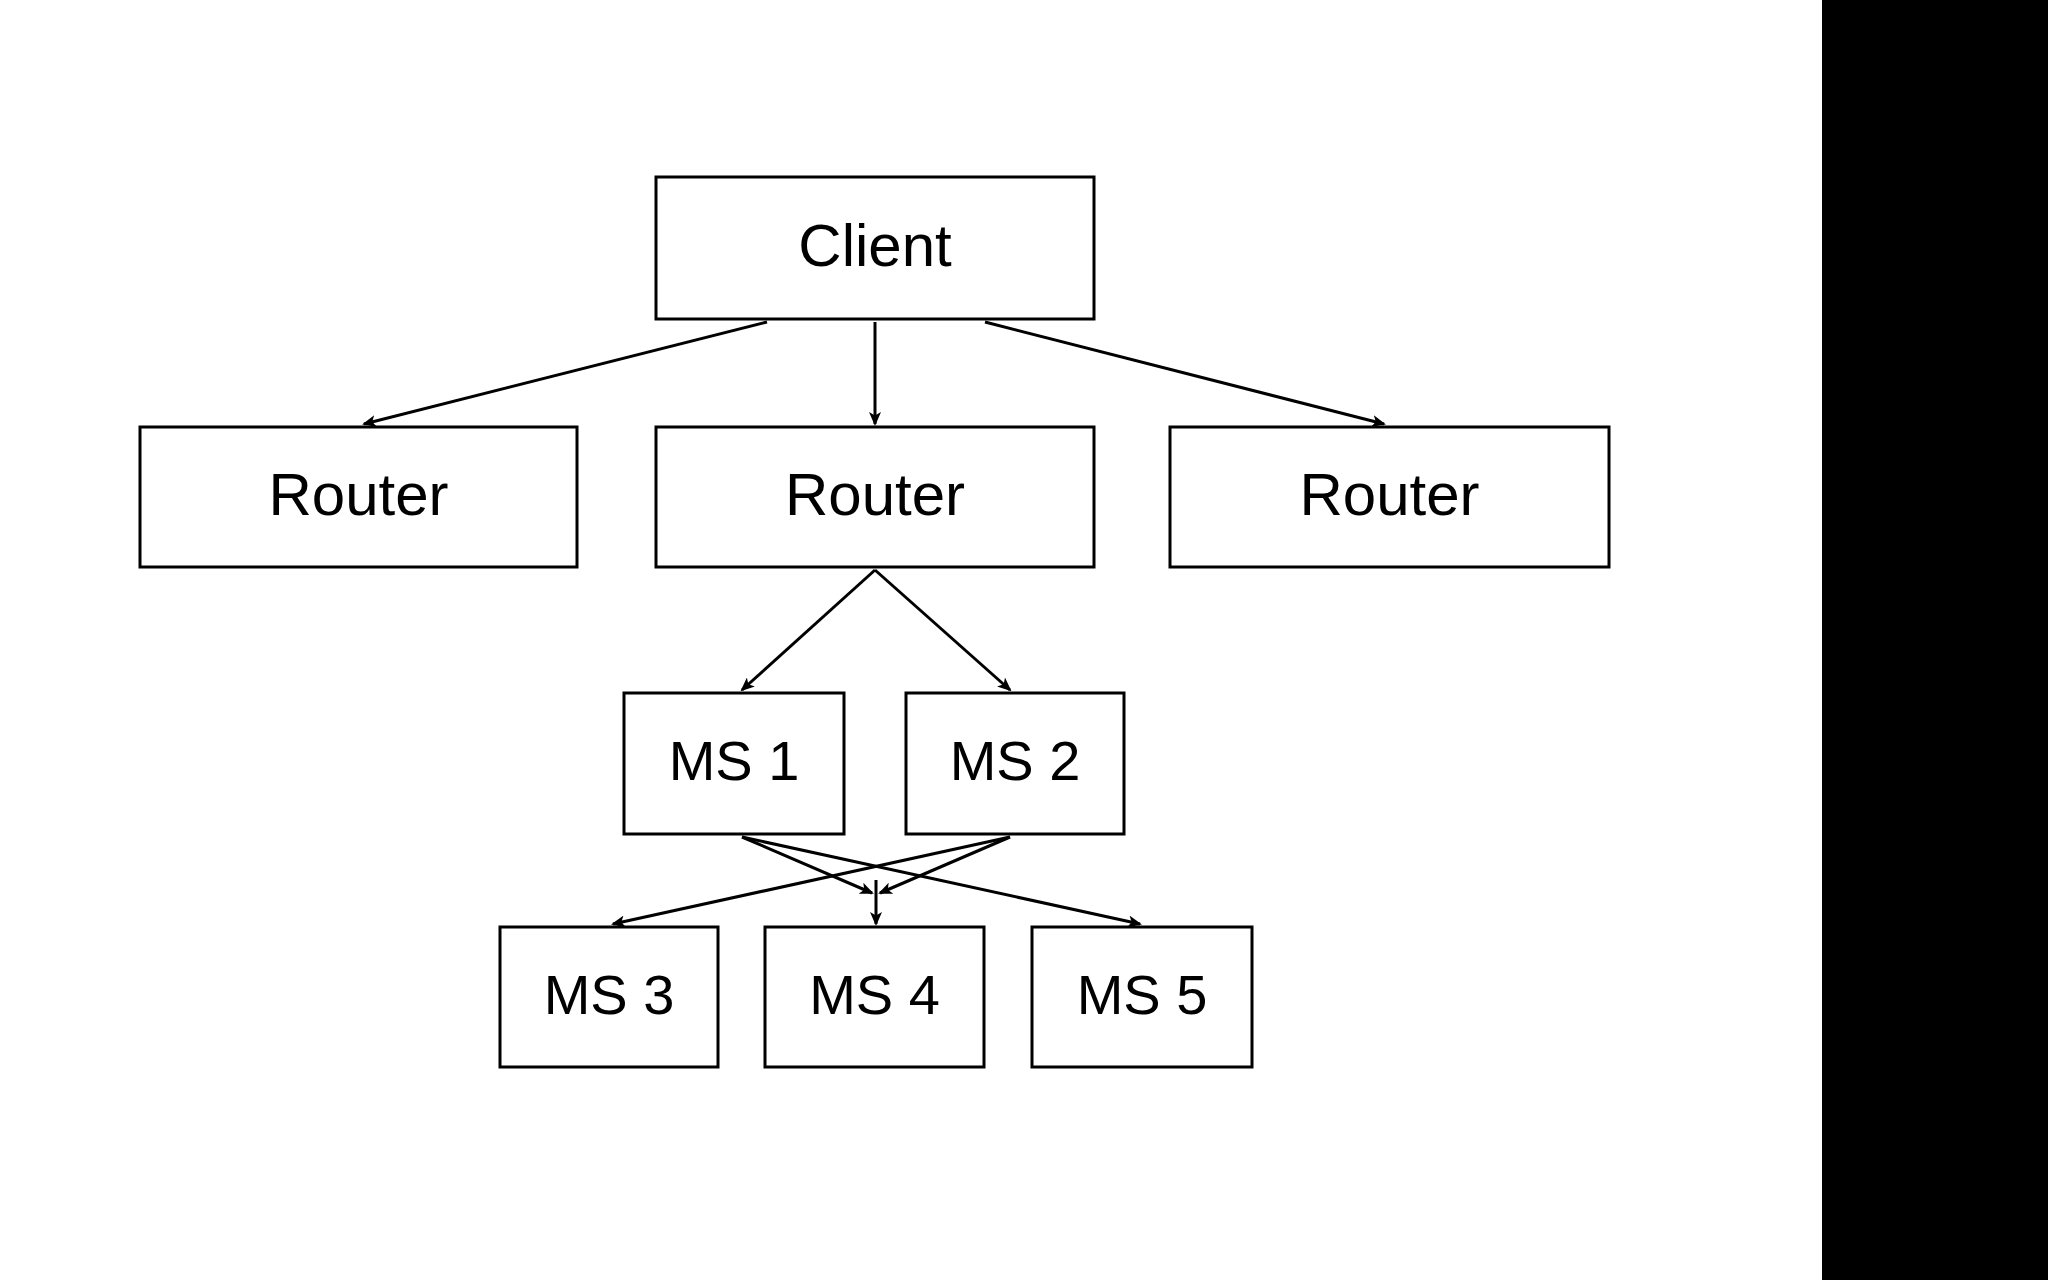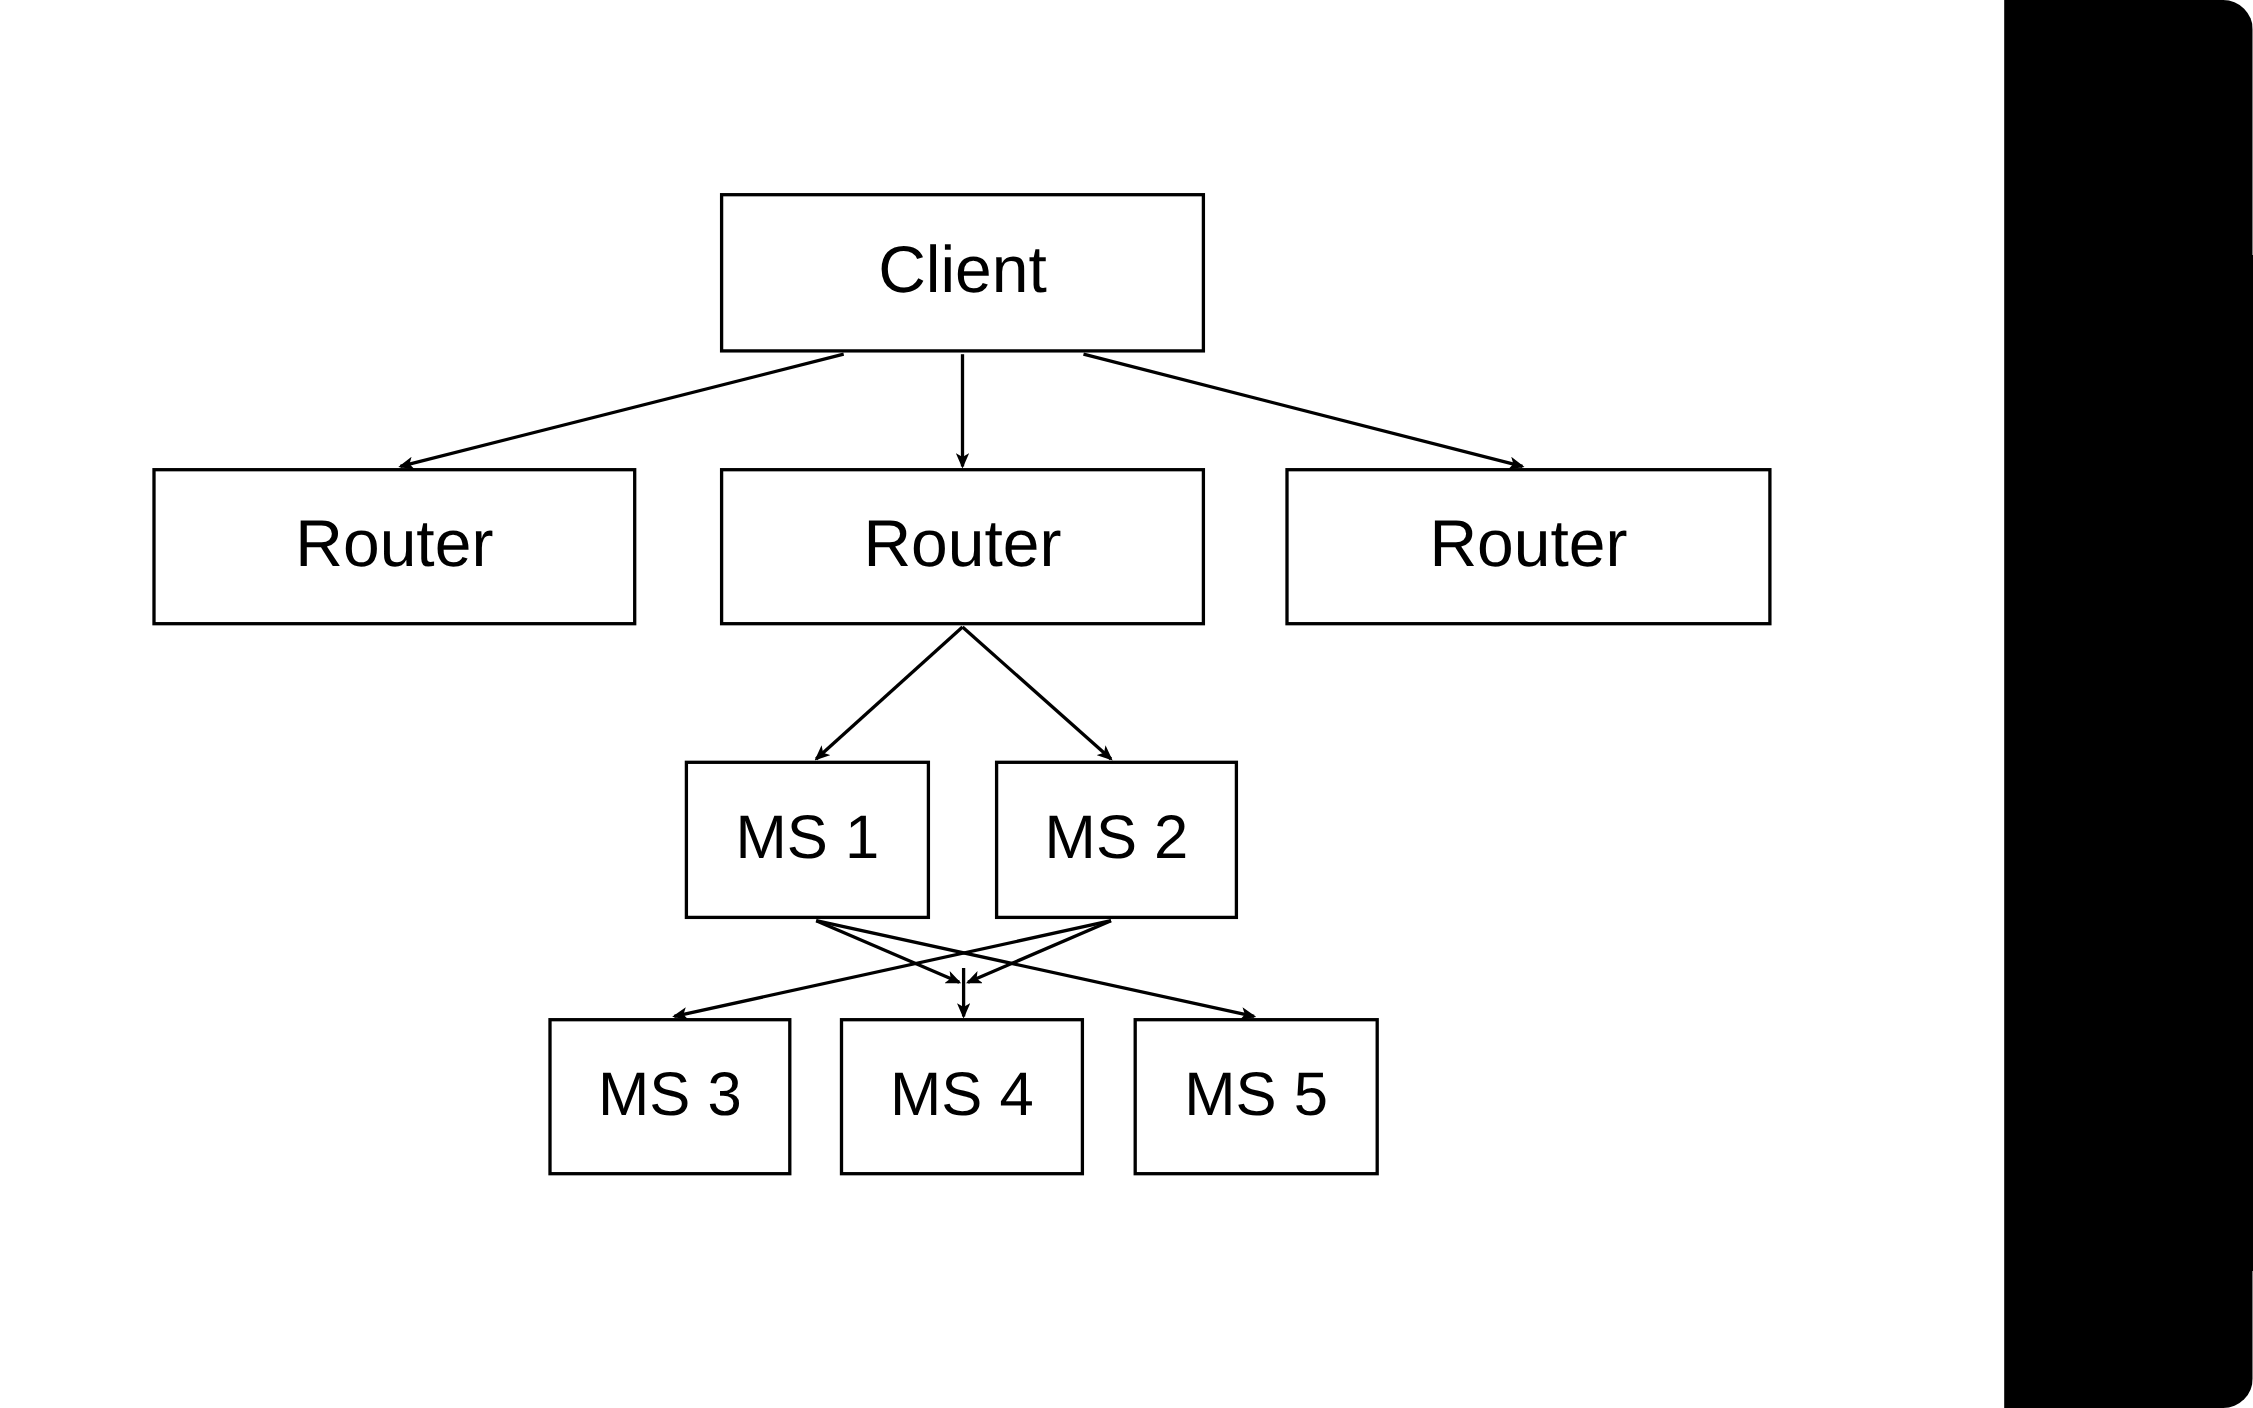--- a/index.html
+++ b/index.html
@@ -7,21 +7,20 @@
     padding: 0;
     background: #ffffff;
   }
   #canvas {
     position: relative;
     width: 2048px;
     height: 1280px;
     background: #ffffff;
     overflow: hidden;
     font-family: "Liberation Sans", sans-serif;
-    border-radius: 27px;
   }
   #diagram-svg {
     position: absolute;
     left: 0;
     top: 0;
     width: 2048px;
     height: 1280px;
     display: block;
   }
   .node-rect {

